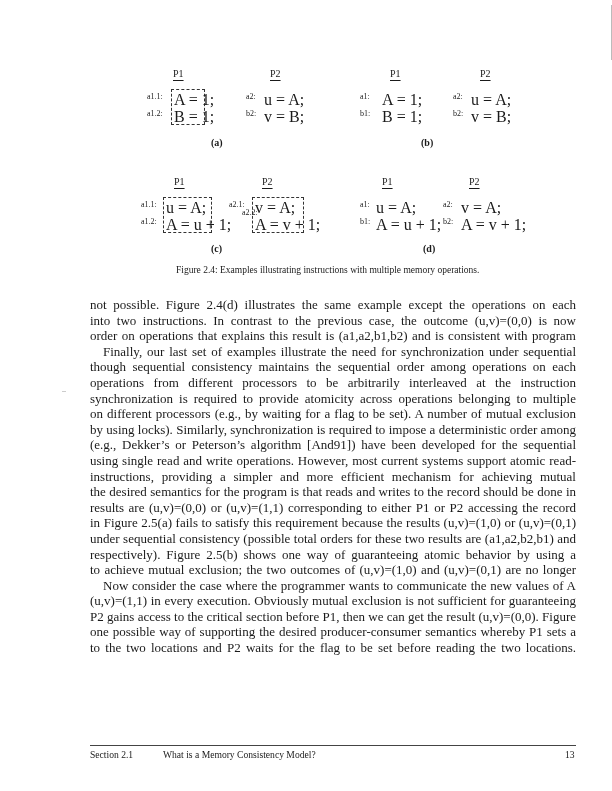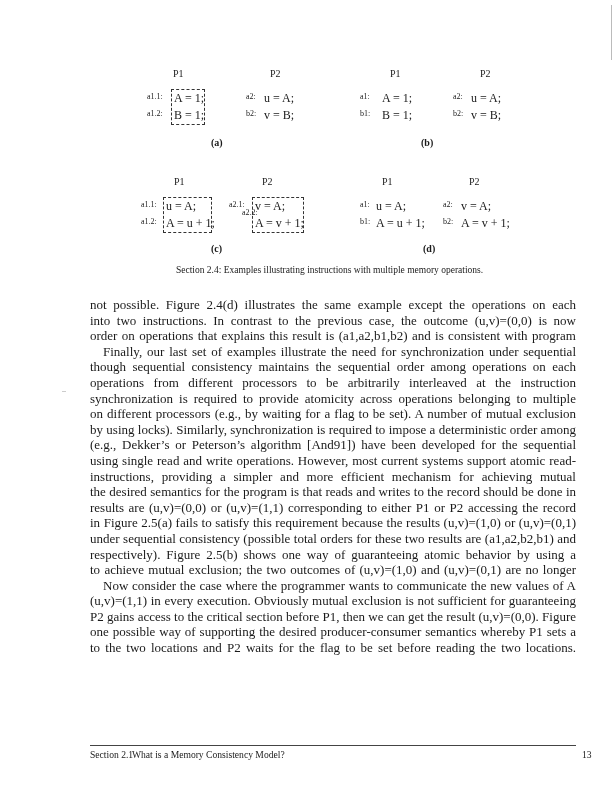--- a/index.html
+++ b/index.html
@@ -1,21 +1,21 @@
 <!DOCTYPE html>
 <html><head>
 <meta charset="utf-8">
 <style>
   html, body { margin: 0; padding: 0; background: #ffffff; }
   body { width: 612px; height: 791px; position: relative; overflow: hidden;
          font-family: "Liberation Serif", "DejaVu Serif", serif; color: #1a1a1a; }
   .abs { position: absolute; white-space: nowrap; }
-  .proc { font-size: 10px; text-underline-offset: 3px; }
+  .proc { font-size: 10px; text-decoration: underline; text-underline-offset: 3px; }
   .lbl { font-size: 8px; }
-  .stmt { font-size: 12px; }
+  .stmt { font-size: 16px; }
   .sub { font-size: 10px; font-weight: bold; }
   .dash { position: absolute; border: 1px dashed #333; }
   .caption { font-size: 9.5px; }
   .body-text { position: absolute; left: 90px; width: 486px; top: 297px;
                font-size: 13px; line-height: 15.6px; text-align: justify; }
   .line { display: block; text-align: justify; text-align-last: justify; height: 15.6px; overflow: hidden; }
   .line.last { text-align-last: left; }
   .footer-rule { position: absolute; left: 90px; width: 486px; top: 745px; border-top: 1px solid #444; }
   .footer { position: absolute; top: 749px; font-size: 9.6px; }
   .edge-mark { position: absolute; left: 611px; top: 5px; width: 1px; height: 55px; background: #bbb; }
@@ -78,21 +78,21 @@
     <div class="abs stmt" style="left:376px;top:199px;">u = A;</div>
     <div class="abs lbl" style="left:360px;top:217px;">b1:</div>
     <div class="abs stmt" style="left:376px;top:216px;">A = u + 1;</div>
     <div class="abs lbl" style="left:443px;top:200px;">a2:</div>
     <div class="abs stmt" style="left:461px;top:199px;">v = A;</div>
     <div class="abs lbl" style="left:443px;top:217px;">b2:</div>
     <div class="abs stmt" style="left:461px;top:216px;">A = v + 1;</div>
     <div class="abs sub" style="left:423px;top:243px;">(d)</div>
   </div>
 
-  <div class="abs caption" style="left:176px;top:265px;">Section 2.4: Examples illustrating instructions with multiple memory operations.</div>
+  <div class="abs caption" style="left:176px;top:265px;">Figure 2.4: Examples illustrating instructions with multiple memory operations.</div>
 </div>
 
 <div class="body-text">
   <span class="line">not possible. Figure 2.4(d) illustrates the same example except the operations on each processor are separated</span>
   <span class="line">into two instructions. In contrast to the previous case, the outcome (u,v)=(0,0) is now possible. The total</span>
   <span class="line last">order on operations that explains this result is (a1,a2,b1,b2) and is consistent with program order.</span>
   <span class="line" style="padding-left:13px;">Finally, our last set of examples illustrate the need for synchronization under sequential consistency. Even</span>
   <span class="line">though sequential consistency maintains the sequential order among operations on each processor, it allows</span>
   <span class="line">operations from different processors to be arbitrarily interleaved at the instruction granularity. Therefore, extra</span>
   <span class="line">synchronization is required to provide atomicity across operations belonging to multiple instructions (e.g.,</span>
@@ -109,17 +109,17 @@
   <span class="line last">to achieve mutual exclusion; the two outcomes of (u,v)=(1,0) and (u,v)=(0,1) are no longer allowed.</span>
   <span class="line" style="padding-left:13px;">Now consider the case where the programmer wants to communicate the new values of A and B to P2</span>
   <span class="line">(u,v)=(1,1) in every execution. Obviously mutual exclusion is not sufficient for guaranteeing this since if</span>
   <span class="line">P2 gains access to the critical section before P1, then we can get the result (u,v)=(0,0). Figure 2.5(c) shows</span>
   <span class="line">one possible way of supporting the desired producer-consumer semantics whereby P1 sets a flag after writing</span>
   <span class="line">to the two locations and P2 waits for the flag to be set before reading the two locations. Other forms of</span>
 </div>
 
 <div class="footer-rule"></div>
 <div class="footer" style="left:90px;">Section 2.1</div>
-<div class="footer" style="left:132px;text-align:right;">What is a Memory Consistency Model?</div>
-<div class="footer" style="left:582px;">13</div>
+<div class="footer" style="left:163px;text-align:right;">What is a Memory Consistency Model?</div>
+<div class="footer" style="left:565px;">13</div>
 
 <div class="edge-mark"></div>
 <div class="stray-mark"></div>
 
 </body></html>

